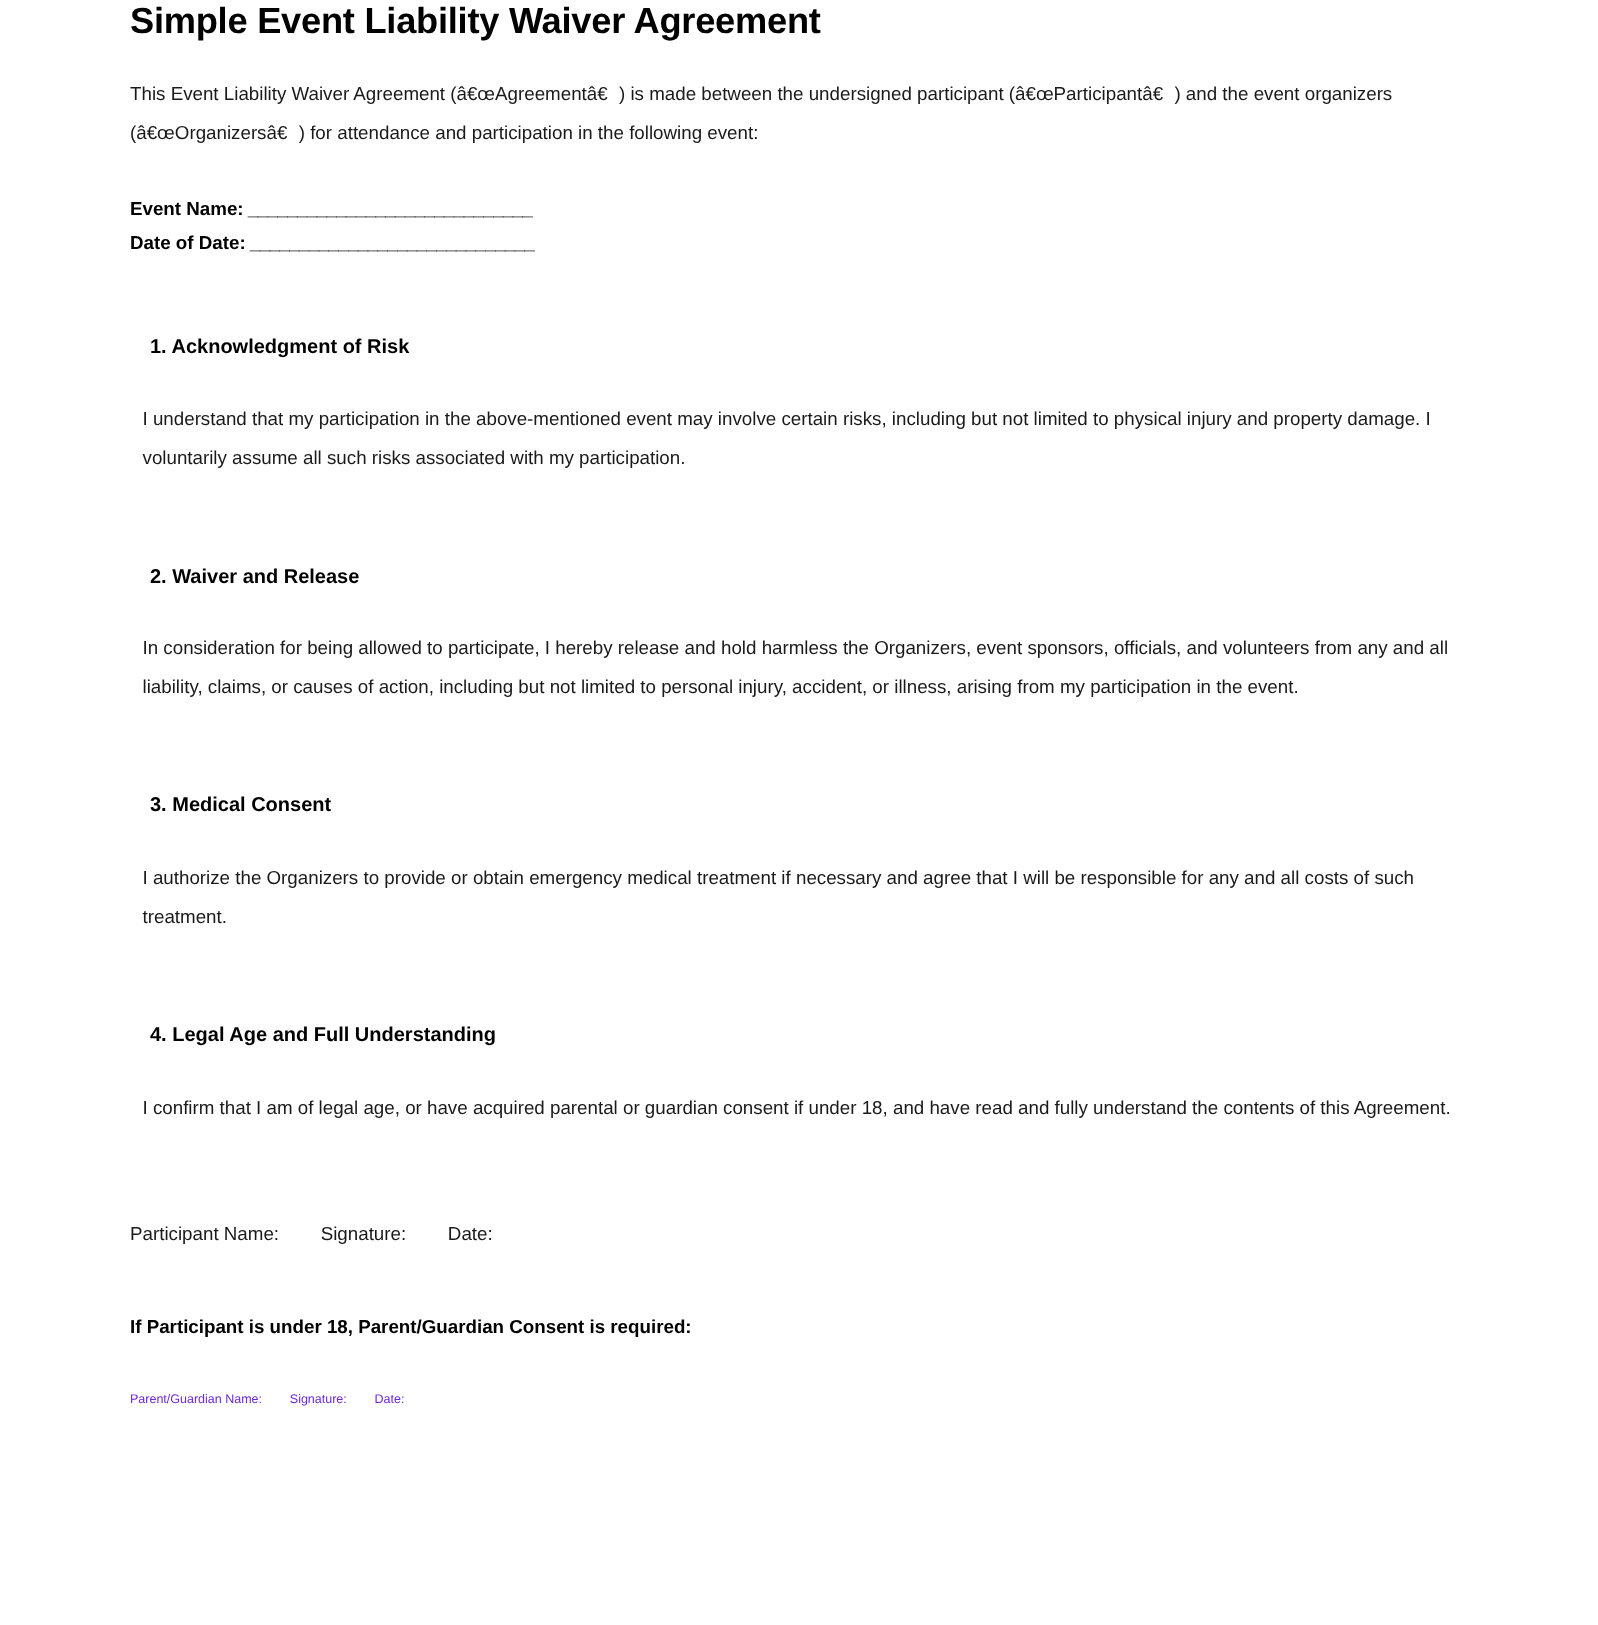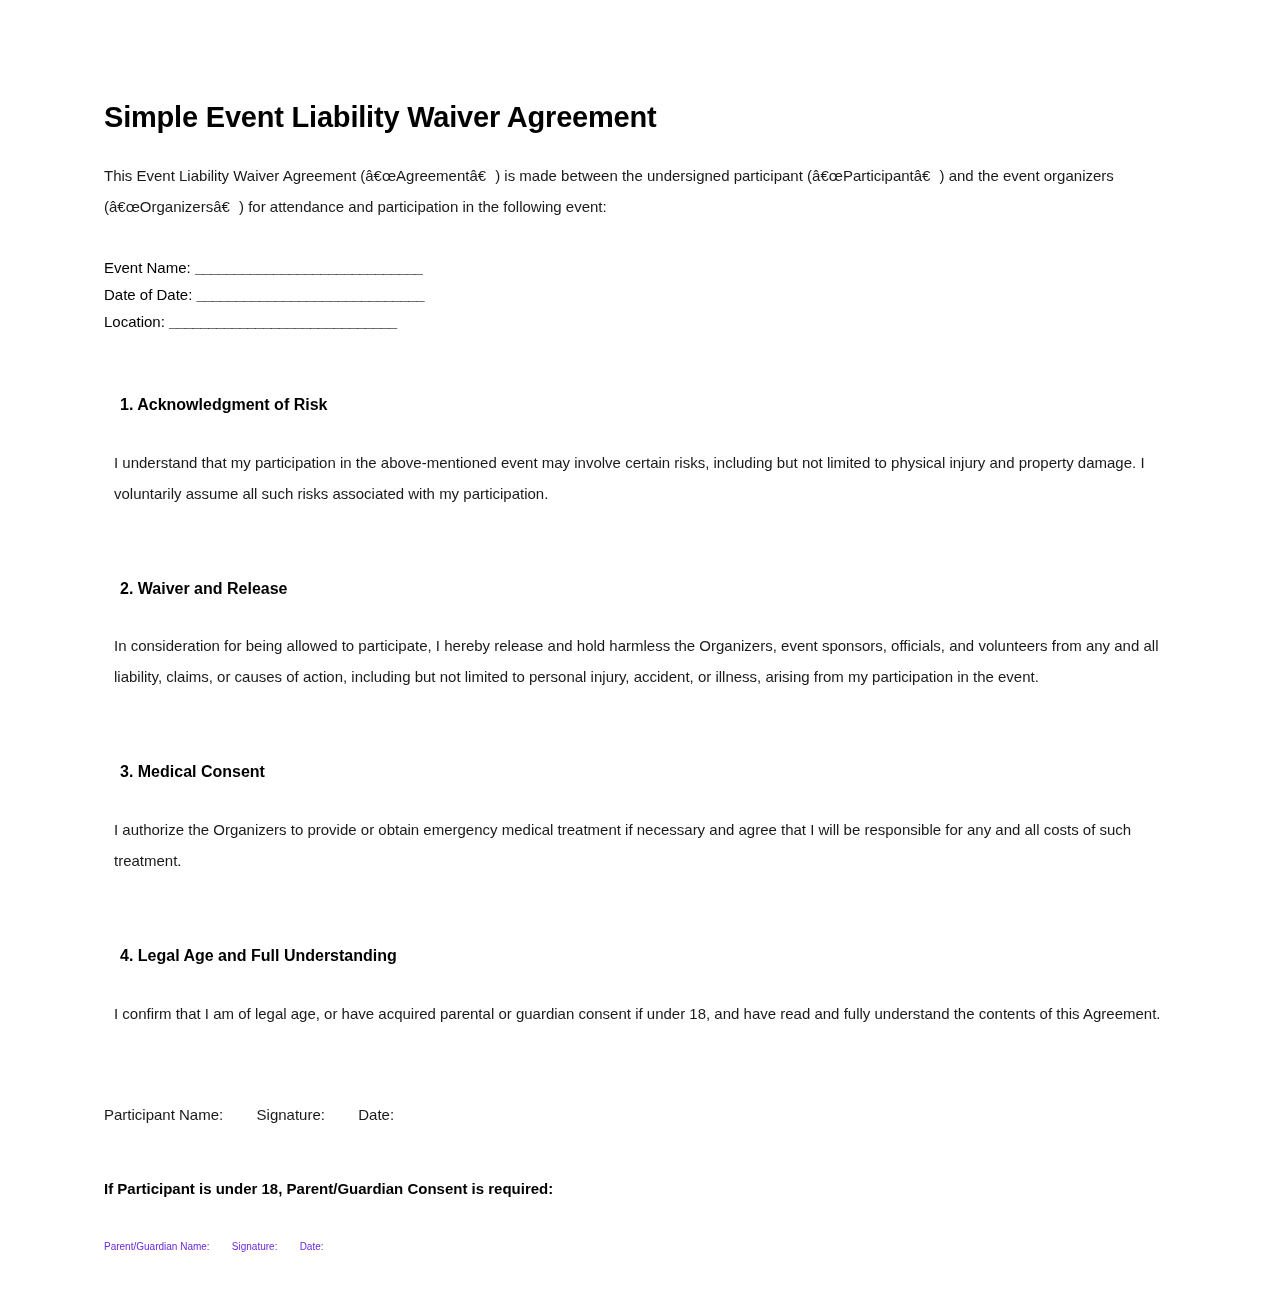--- a/index.html
+++ b/index.html
@@ -27,46 +27,46 @@
     left: 104px;
     top: 0;
     width: 1070px;
   }
   .doc-title {
     font-size: 29px;
     font-weight: bold;
     letter-spacing: -0.2px;
     color: #000000;
     margin: 0;
-    padding-top: 100px;
     line-height: 1.2;
   }
   .intro {
     font-size: 15px;
     line-height: 31px;
     color: #1a1a1a;
     margin: 0;
     padding-top: 25px;
     text-align: left;
   }
   .fields {
     padding-top: 32px;
   }
   .field-row {
     font-size: 15px;
     line-height: 27px;
     color: #000000;
     white-space: pre;
   }
   .field-label {
-    font-weight: normal;
+    font-weight: bold;
   }
   .field-rule {
     font-weight: bold;
     letter-spacing: -0.5px;
+    font-style: italic;
   }
   .section {
     padding-top: 28px;
   }
   .section-heading {
     font-size: 16px;
     font-weight: bold;
     color: #000000;
     margin: 16px;
     padding-top: 16px;
@@ -112,21 +112,20 @@
     <h1 class="doc-title">Simple Event Liability Waiver Agreement</h1>
 
     <p class="intro">This Event Liability Waiver Agreement (â€œAgreementâ€) is made between the undersigned participant (â€œParticipantâ€) and the event organizers (â€œOrganizersâ€) for attendance and participation in the following event:</p>
 
     <div class="fields">
 
       <div class="field-row"><span class="field-label">Event Name:</span> <span class="field-rule">_____________________________</span></div>
 
       <div class="field-row"><span class="field-label">Date of Date:</span> <span class="field-rule">_____________________________</span></div>
 
-      <div class="field-row"><span class="field-label">Location:</span> <span class="field-rule">_____________________________</span></div>
 
     </div>
 
     <div class="section">
       <h2 class="section-heading">1. Acknowledgment of Risk</h2>
       <p class="section-body">I understand that my participation in the above-mentioned event may involve certain risks, including but not limited to physical injury and property damage. I voluntarily assume all such risks associated with my participation.</p>
     </div>
 
     <div class="section">
       <h2 class="section-heading">2. Waiver and Release</h2>

